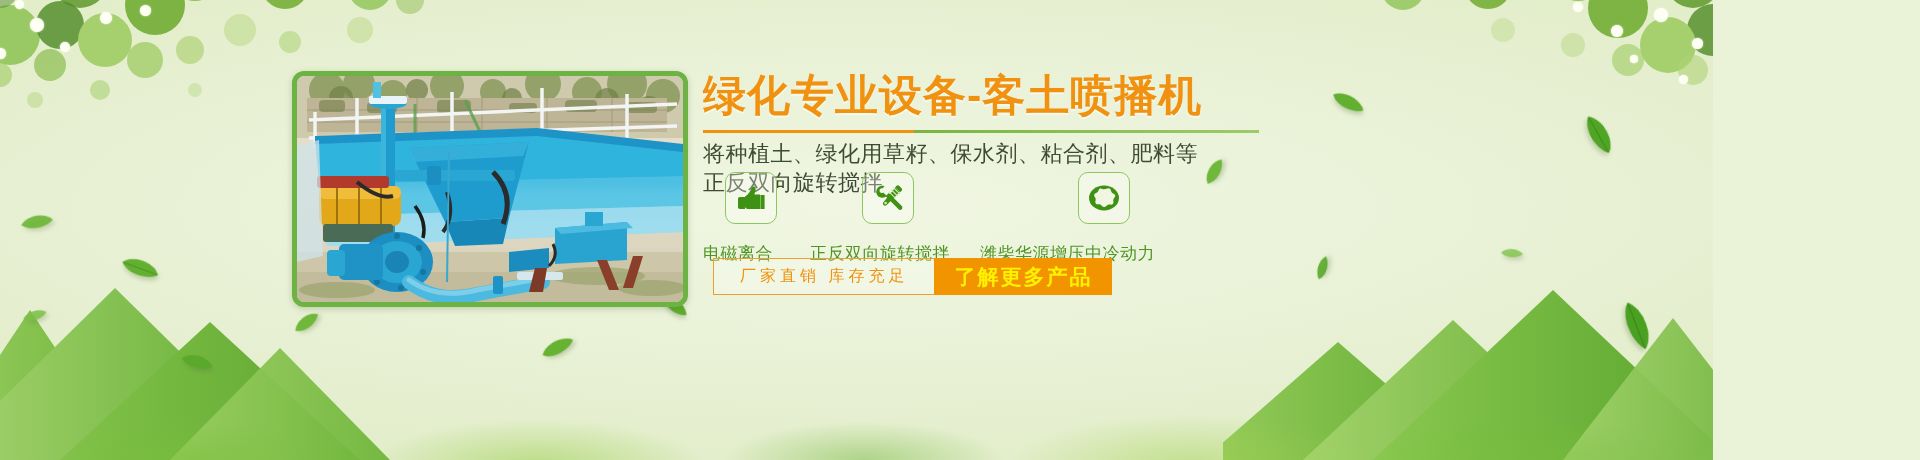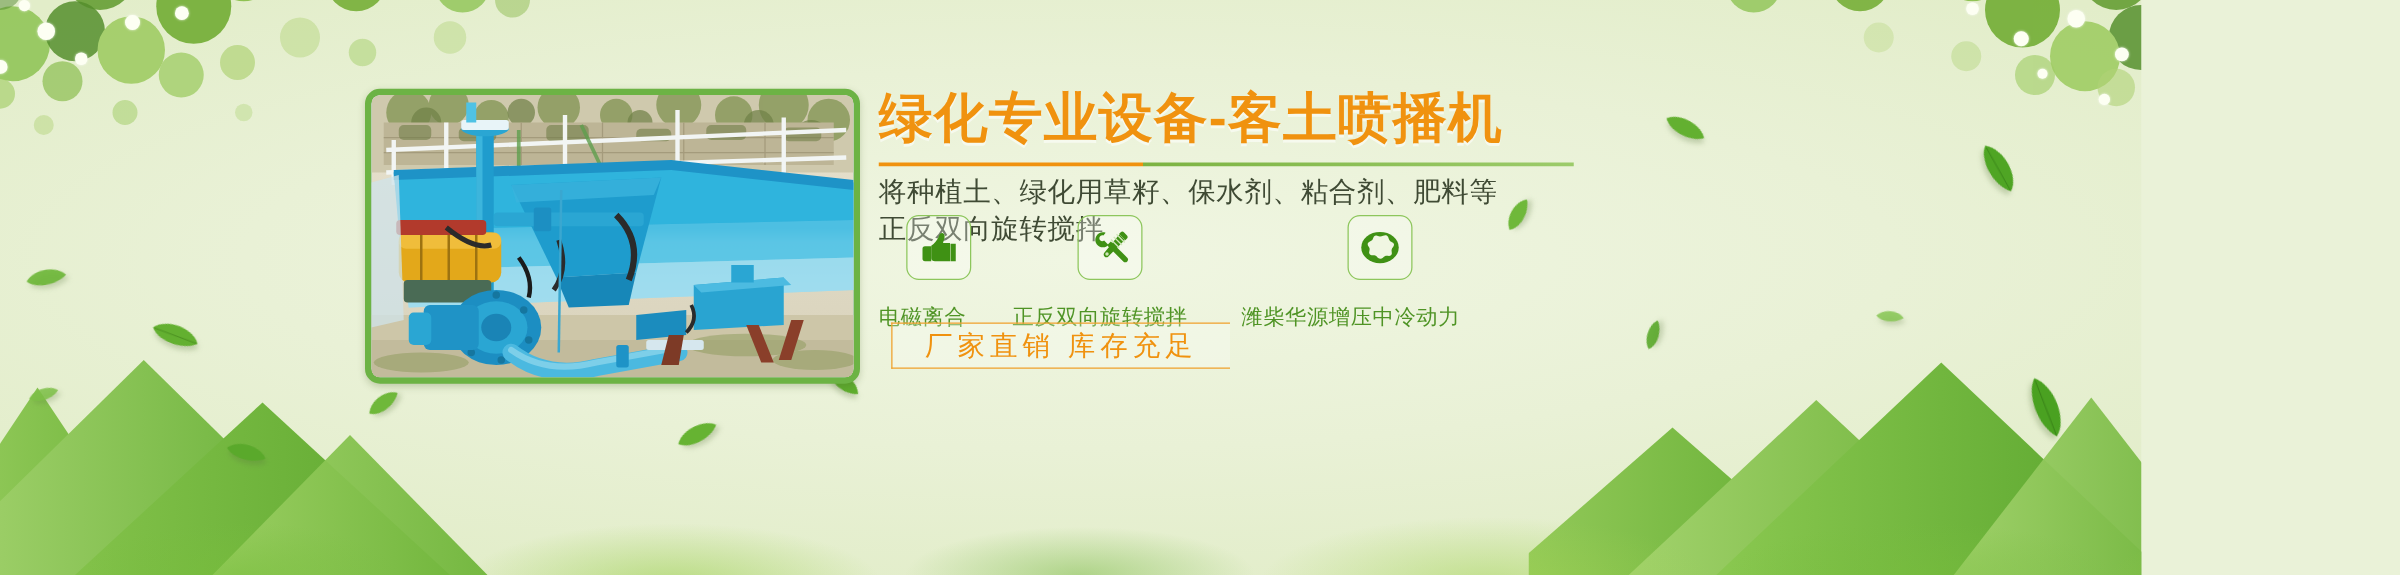--- a/index.html
+++ b/index.html
@@ -86,21 +86,21 @@
     letter-spacing:.5px;
   }
 
   
   .cta{
     position:absolute;left:713px;top:258px;height:37px;display:flex;align-items:stretch;
   }
   .cta-note{
     border:1.5px solid #f0a02a;border-right:none;background:rgba(255,255,255,.25);
     display:flex;align-items:center;padding:0 26px;
-    font-size:22px;color:#f0920f;letter-spacing:4px;white-space:nowrap;
+    font-size:16px;color:#f0920f;letter-spacing:4px;white-space:nowrap;
   }
   .cta-button{
     background:#f29400;display:flex;align-items:center;padding:0 19px;
     font-size:21px;font-weight:bold;color:#fff200;letter-spacing:2px;white-space:nowrap;
     border:1.5px solid #f29400;cursor:pointer;
   }
 </style>
 </head>
 <body>
 
@@ -532,21 +532,22 @@
             <path d="M16 5.2 C18.6 5.2 19.8 3.6 21.6 4.6 C23.2 5.5 22.6 7.5 24 8.7 C25.3 9.8 27 9.7 27.2 11.6 C27.4 13.4 25.6 14 25.3 15.8 C25 17.5 26.2 18.8 24.8 20.1 C23.4 21.4 21.9 20.1 20.2 20.7 C18.6 21.3 18 23.1 16.1 23 C14.2 22.9 13.8 21.1 12.2 20.4 C10.6 19.7 9 20.8 7.8 19.4 C6.6 18 7.9 16.8 7.7 15 C7.5 13.3 5.8 12.6 6.2 10.8 C6.6 9.1 8.4 9.3 9.6 8.1 C10.9 6.9 10.4 5 12.2 4.5 C13.9 4 14.3 5.2 16 5.2 Z" fill="#f0f6e2"></path>
           </svg>
         </span>
       </div>
 
     </div>
 
     <div class="feat-labels">
       <span class="feat-label" style="left:0px;">电磁离合</span>
       <span class="feat-label" style="left:107px;">正反双向旋转搅拌</span>
-      <span class="feat-label" style="left:290px;">潍柴华源增压中冷动力</span>
+      <span class="feat-label" style="left:277px;">潍柴华源增压中冷动力</span>
     </div>
   </div>
 
   <div class="cta">
     <div class="cta-note">厂家直销  库存充足</div>
+    <div class="cta-button">了解更多产品</div>
   </div>
 
 </div>
 
 </body></html>

